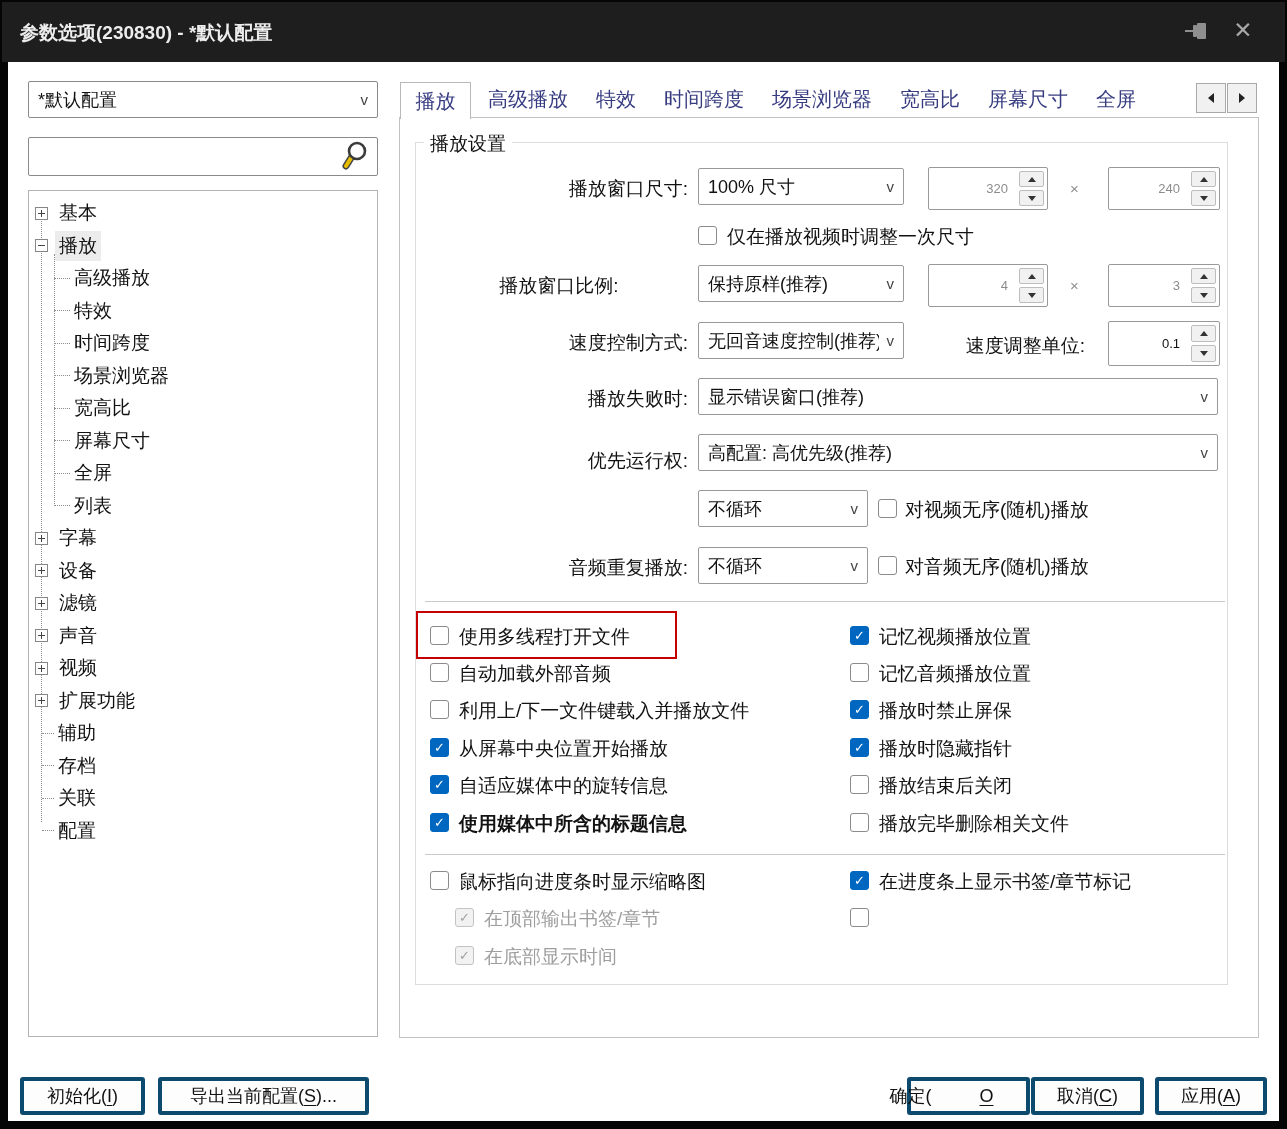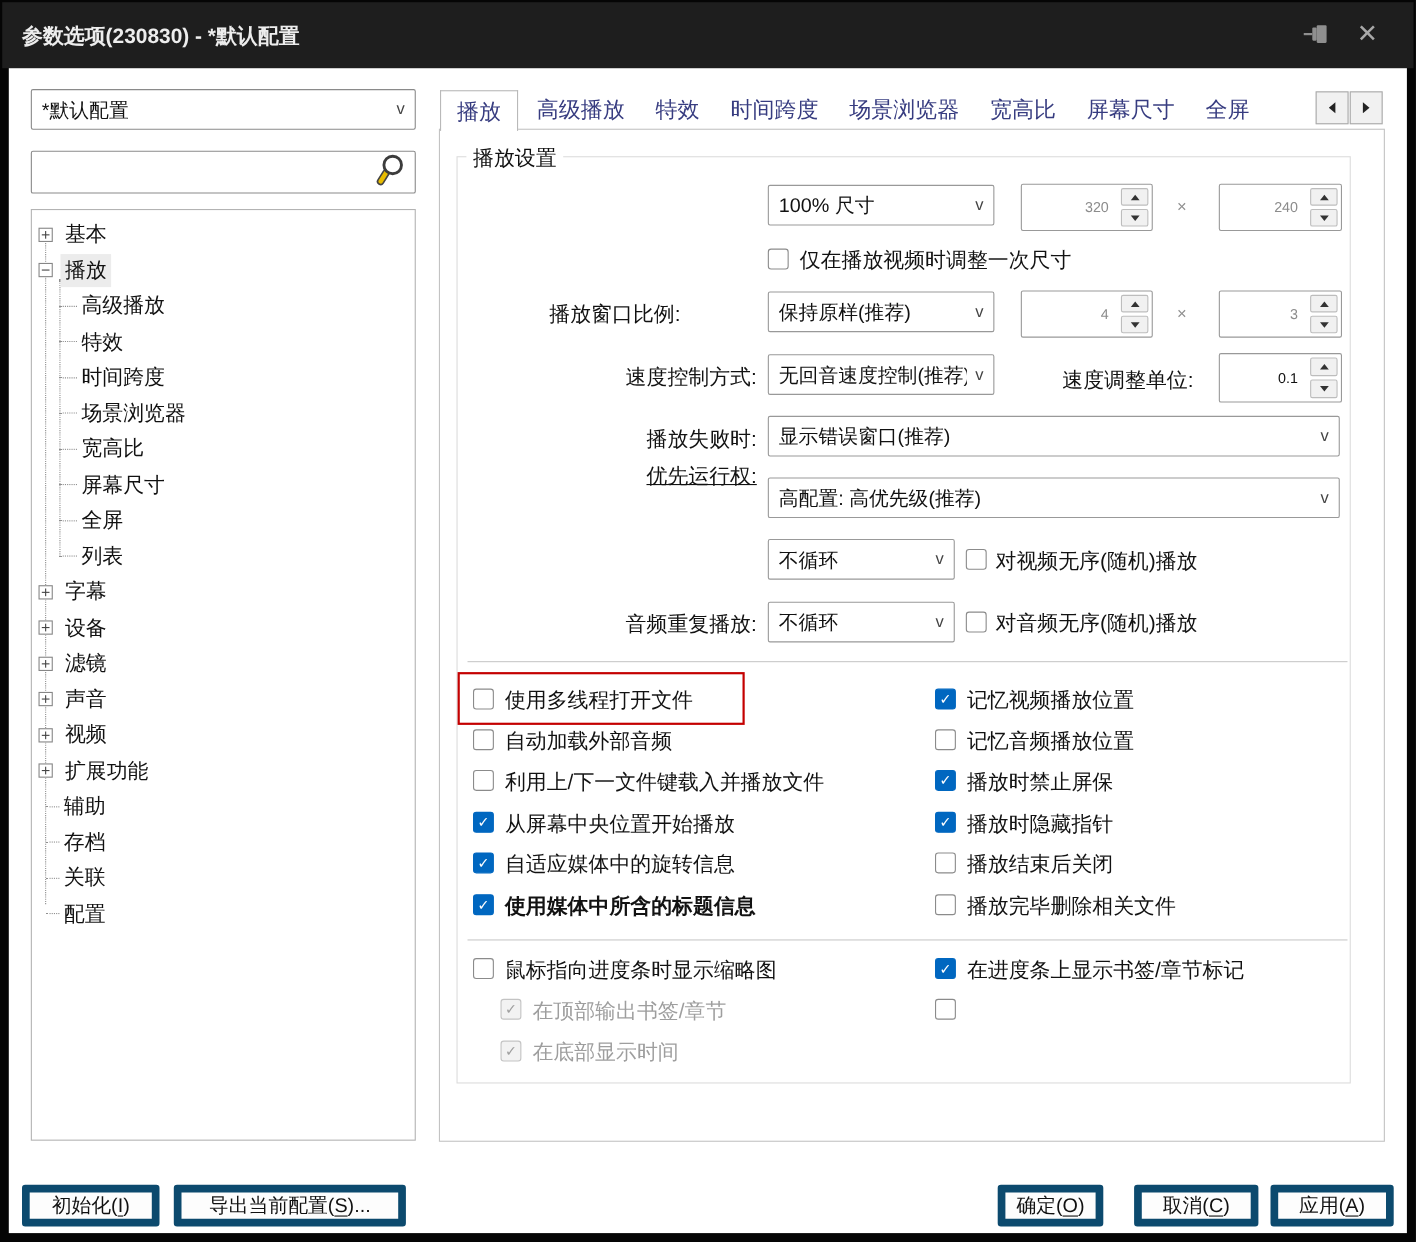--- a/index.html
+++ b/index.html
@@ -33,21 +33,21 @@
   .cb.checked{background:var(--accent,#0067c0);border-color:var(--accent,#0067c0);}
   .cb.checked::after{content:"✓";color:#fff;font-size:13px;font-weight:700;line-height:1;}
   .cb.dis{background:#f2f2f2;border-color:#c3c3c3;}
   .cb.dis.checked{background:#f2f2f2;border-color:#c3c3c3;}
   .cb.dis.checked::after{color:#9f9f9f;}
   .flabel{position:absolute;font-size:19px;color:#121212;white-space:nowrap;}
   .flabel.right{text-align:right;}
   .gray-text{color:#9e9e9e;text-align:right;}
   .bold{font-weight:700;}
   .sep{position:absolute;height:1px;background:#c9c9c9;}
-  .btn{position:absolute;border:7px solid #0c4a6e;border-radius:3px;background:#fdfdfd;font-size:18px;color:#111;
+  .btn{position:absolute;border:4px solid #0c4a6e;border-radius:3px;background:#fdfdfd;font-size:18px;color:#111;
        display:flex;align-items:center;justify-content:center;font-family:inherit;white-space:nowrap;}
   .mn{text-decoration:underline;text-underline-offset:3px;}
 
   
   .side-combo{left:28px;top:81px;width:350px;height:37px;border-color:#8a8a8a;}
   .search-box{position:absolute;left:28px;top:137px;width:350px;height:39px;border:1px solid #8a8a8a;border-radius:2px;
               background:#fff;display:flex;align-items:center;}
   .search-box input{flex:1;border:none;outline:none;font-size:18px;padding:0 10px;font-family:inherit;background:transparent;}
   .search-ic{flex:none;margin-right:8px;}
   .tree{position:absolute;left:28px;top:190px;width:350px;height:847px;border:1px solid #b3b3b3;background:#fff;
@@ -219,20 +219,21 @@
   <div class="tab-scroll" style="left:1196px;">
       <span class="tri-l"></span>
     </div>
   <div class="tab-scroll" style="left:1227px;">
       <span class="tri-r"></span>
     </div>
 
   <div class="groupbox"></div>
   <span class="group-title">播放设置</span>
 
+  <span class="flabel right" style="left:430px;top:176px;width:258px;">播放窗口尺寸:</span>
   <div class="combo" style="left:698px;top:168px;width:206px;height:37px;">
     <span class="txt">100% 尺寸</span>
     <span class="chev">v</span>
   </div>
   <div class="spin gray" style="left:928px;top:167px;width:120px;height:43px;">
     <span class="val">320</span>
     <span class="btns">
         <span class="b">
           <span class="tri-up"></span>
         </span>
@@ -303,21 +304,21 @@
         </span>
       </span>
   </div>
 
   <span class="flabel right" style="left:430px;top:386px;width:258px;">播放失败时:</span>
   <div class="combo" style="left:698px;top:378px;width:520px;height:37px;">
     <span class="txt">显示错误窗口(推荐)</span>
     <span class="chev">v</span>
   </div>
 
-  <span class="flabel right" style="left:430px;top:420px;width:258px;text-decoration:underline;">优先运行权:</span>
+  <span class="flabel right" style="left:430px;top:448px;width:258px;">优先运行权:</span>
   <div class="combo" style="left:698px;top:434px;width:520px;height:37px;">
     <span class="txt">高配置: 高优先级(推荐)</span>
     <span class="chev">v</span>
   </div>
 
   <div class="combo" style="left:698px;top:490px;width:170px;height:37px;">
     <span class="txt">不循环</span>
     <span class="chev">v</span>
   </div>
   <span class="cb" style="left:878px;top:499px;"></span>
@@ -375,21 +376,21 @@
   <button class="btn footer-btn" style="left:20px;width:125px;">
       <span>初始化(</span>
       <span class="mn">I</span>
       <span>)</span>
     </button>
   <button class="btn footer-btn" style="left:158px;width:211px;">
       <span>导出当前配置(</span>
       <span class="mn">S</span>
       <span>)...</span>
     </button>
-  <button class="btn footer-btn" style="left:907px;width:96px;">
+  <button class="btn footer-btn" style="left:907px;width:123px;gap:48px;">
       <span>确定(</span>
       <span class="mn">O</span>
       <span>)</span>
     </button>
   <button class="btn footer-btn" style="left:1031px;width:113px;">
       <span>取消(</span>
       <span class="mn">C</span>
       <span>)</span>
     </button>
   <button class="btn footer-btn" style="left:1155px;width:112px;">

